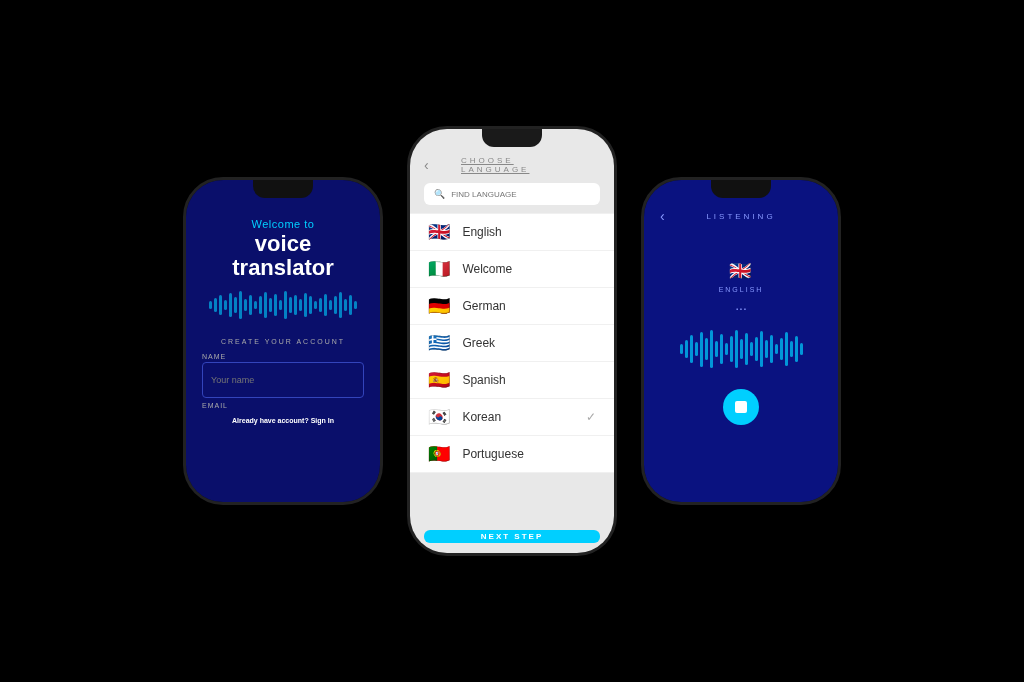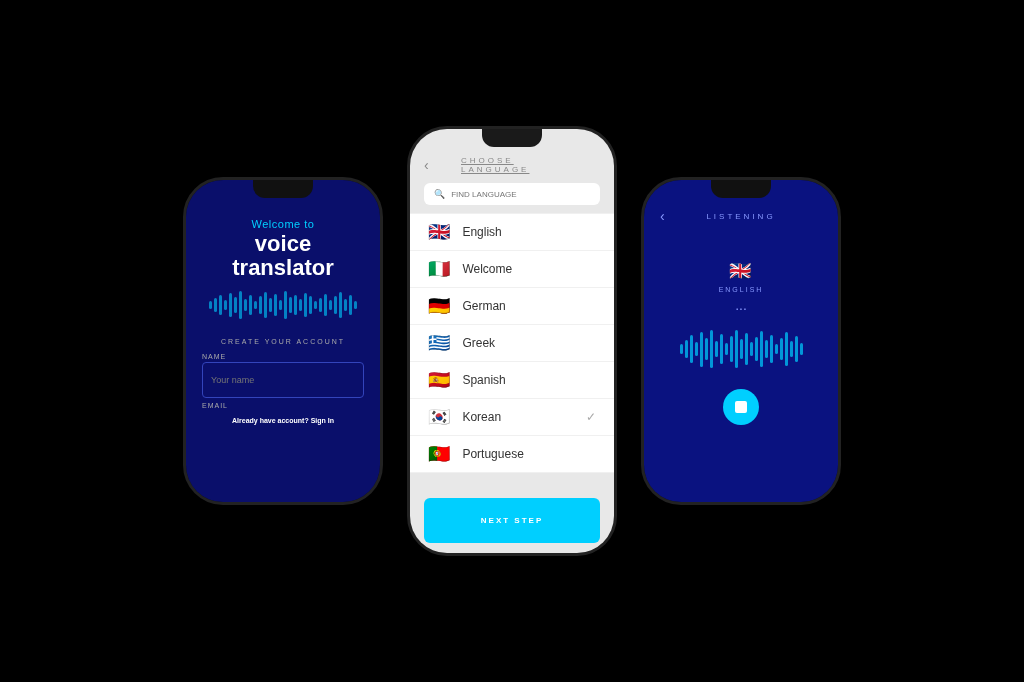--- a/index.html
+++ b/index.html
@@ -234,21 +234,21 @@
       position: absolute;
       right: 18px;
       color: #aaa;
       font-size: 12px;
     }
     .next-step-btn {
       width: calc(100% - 28px);
       background: #00cfff;
       border: none;
       border-radius: 6px;
-      padding: 18px;
+      padding: 2px;
       color: #fff;
       font-size: 8px;
       font-weight: 700;
       letter-spacing: 2px;
       margin: 10px 14px;
       cursor: pointer;
       text-transform: uppercase;
       text-align: center;
     }
 

